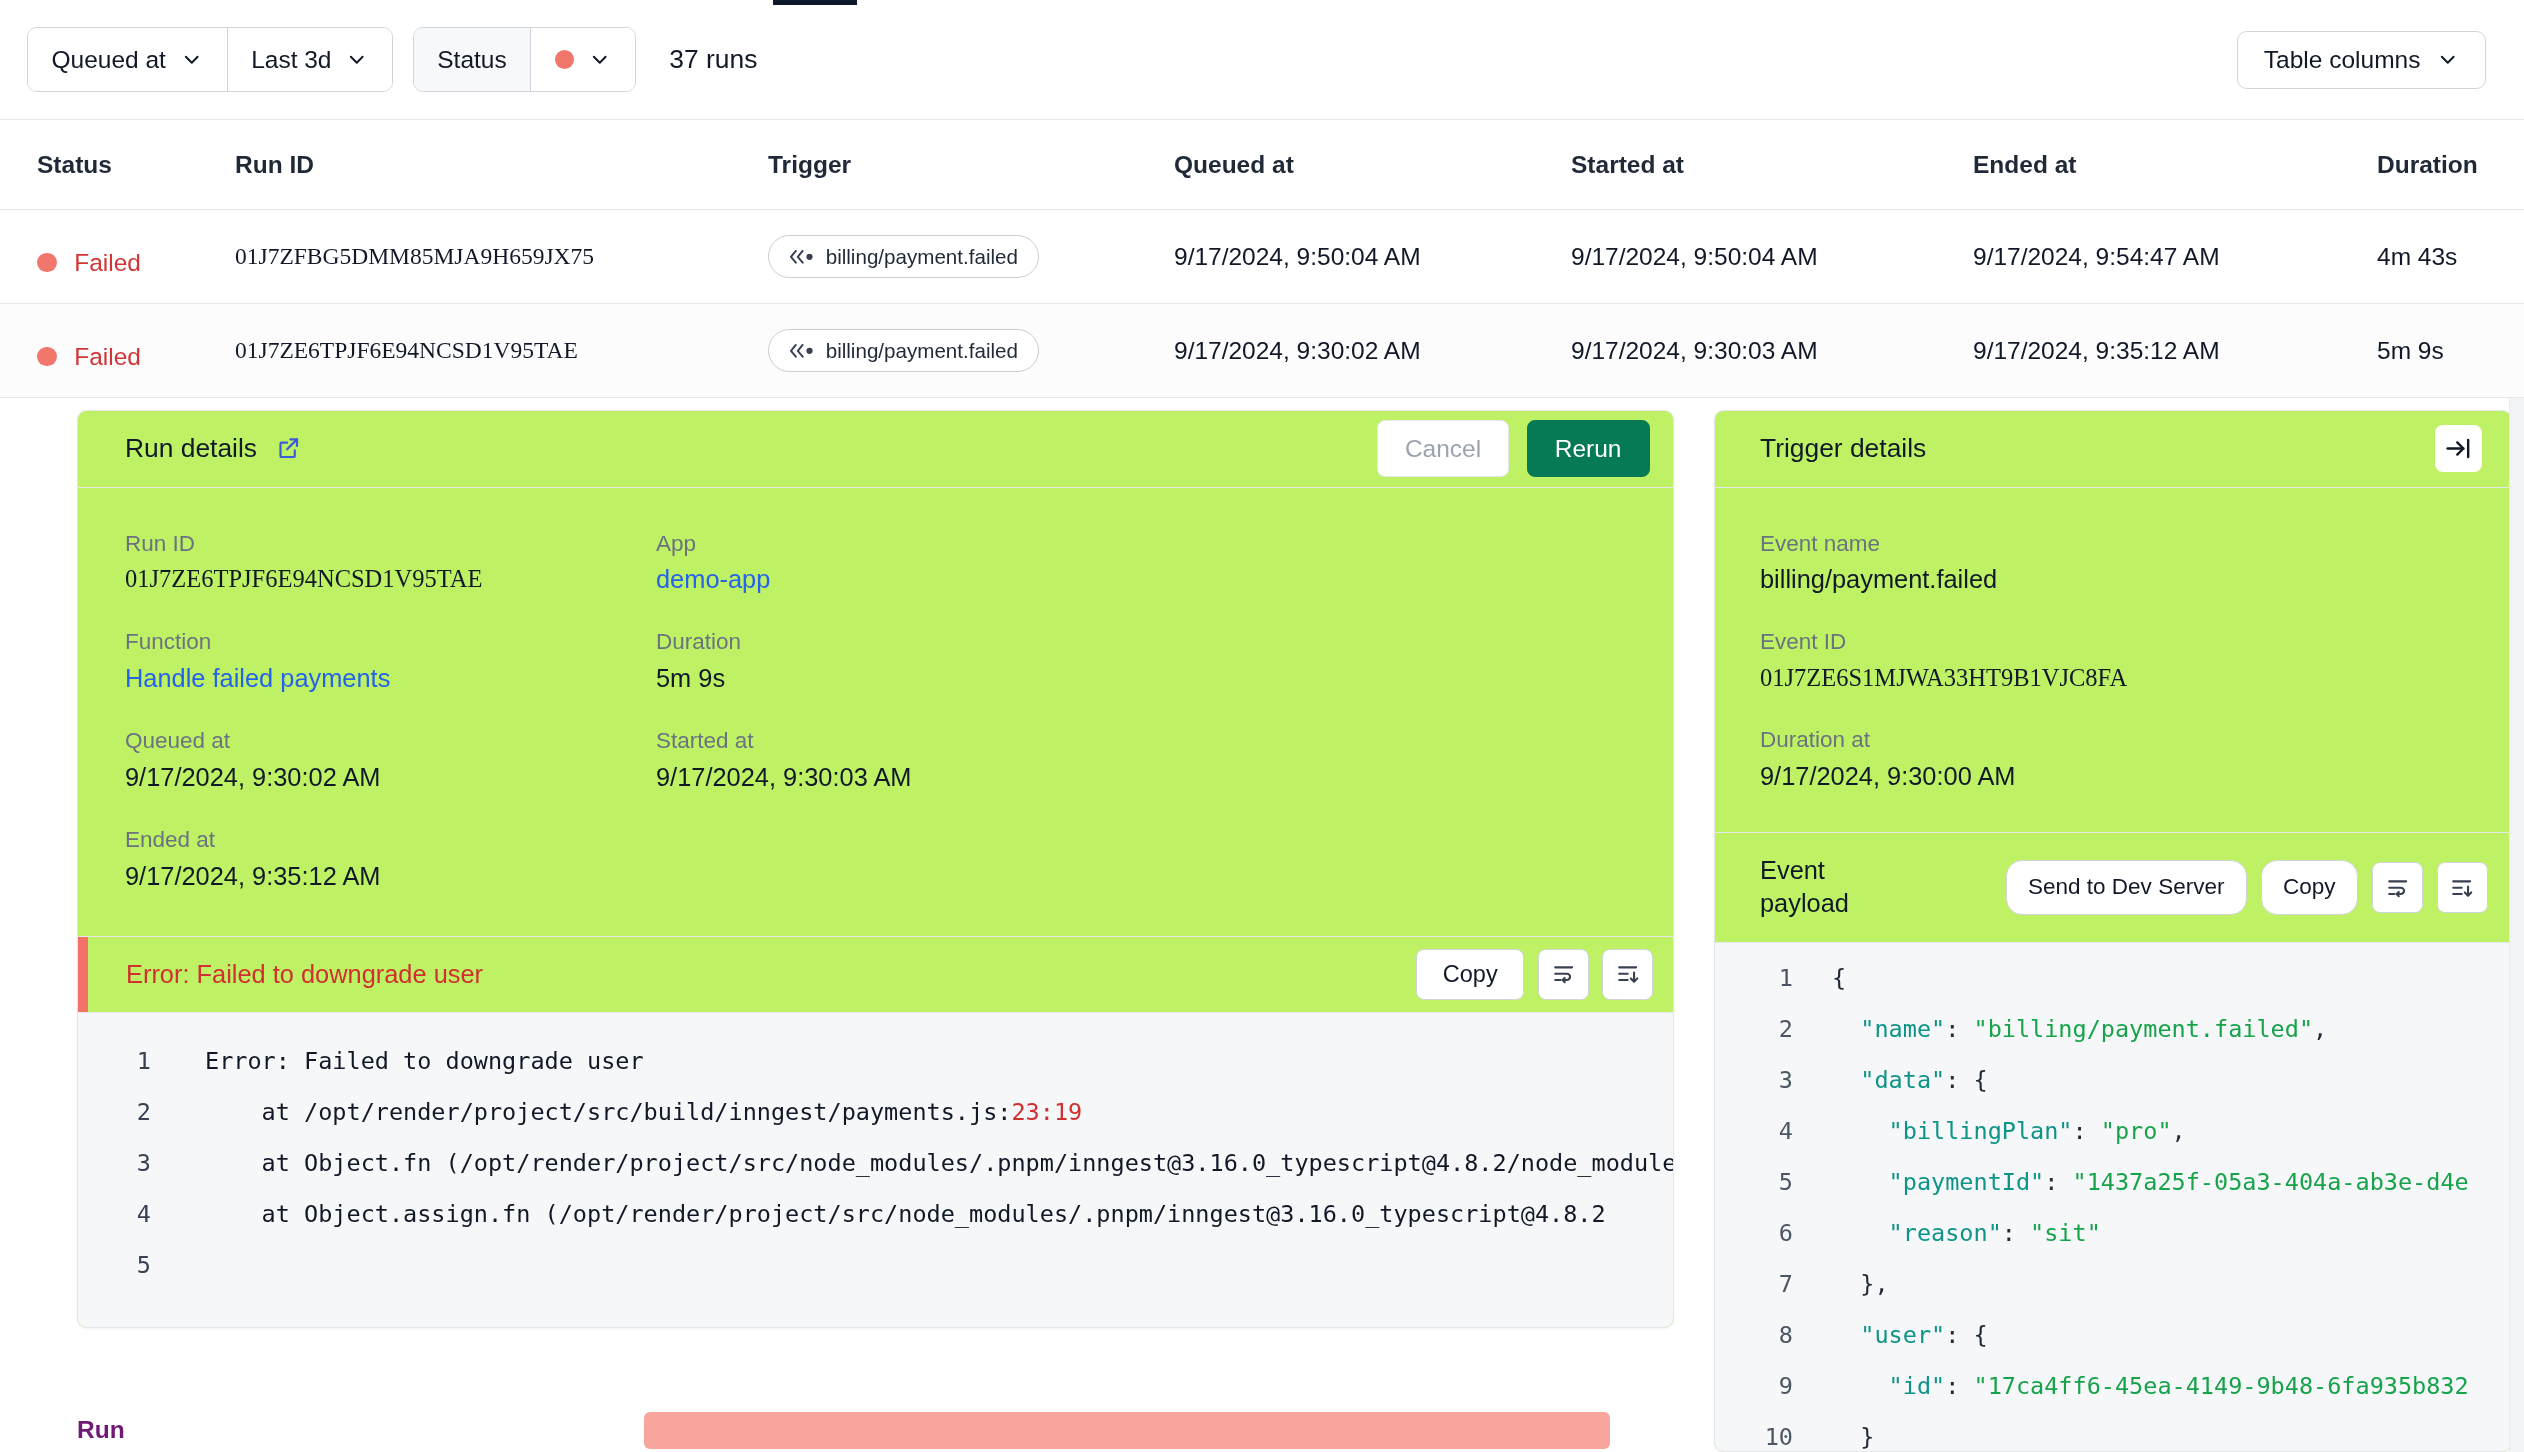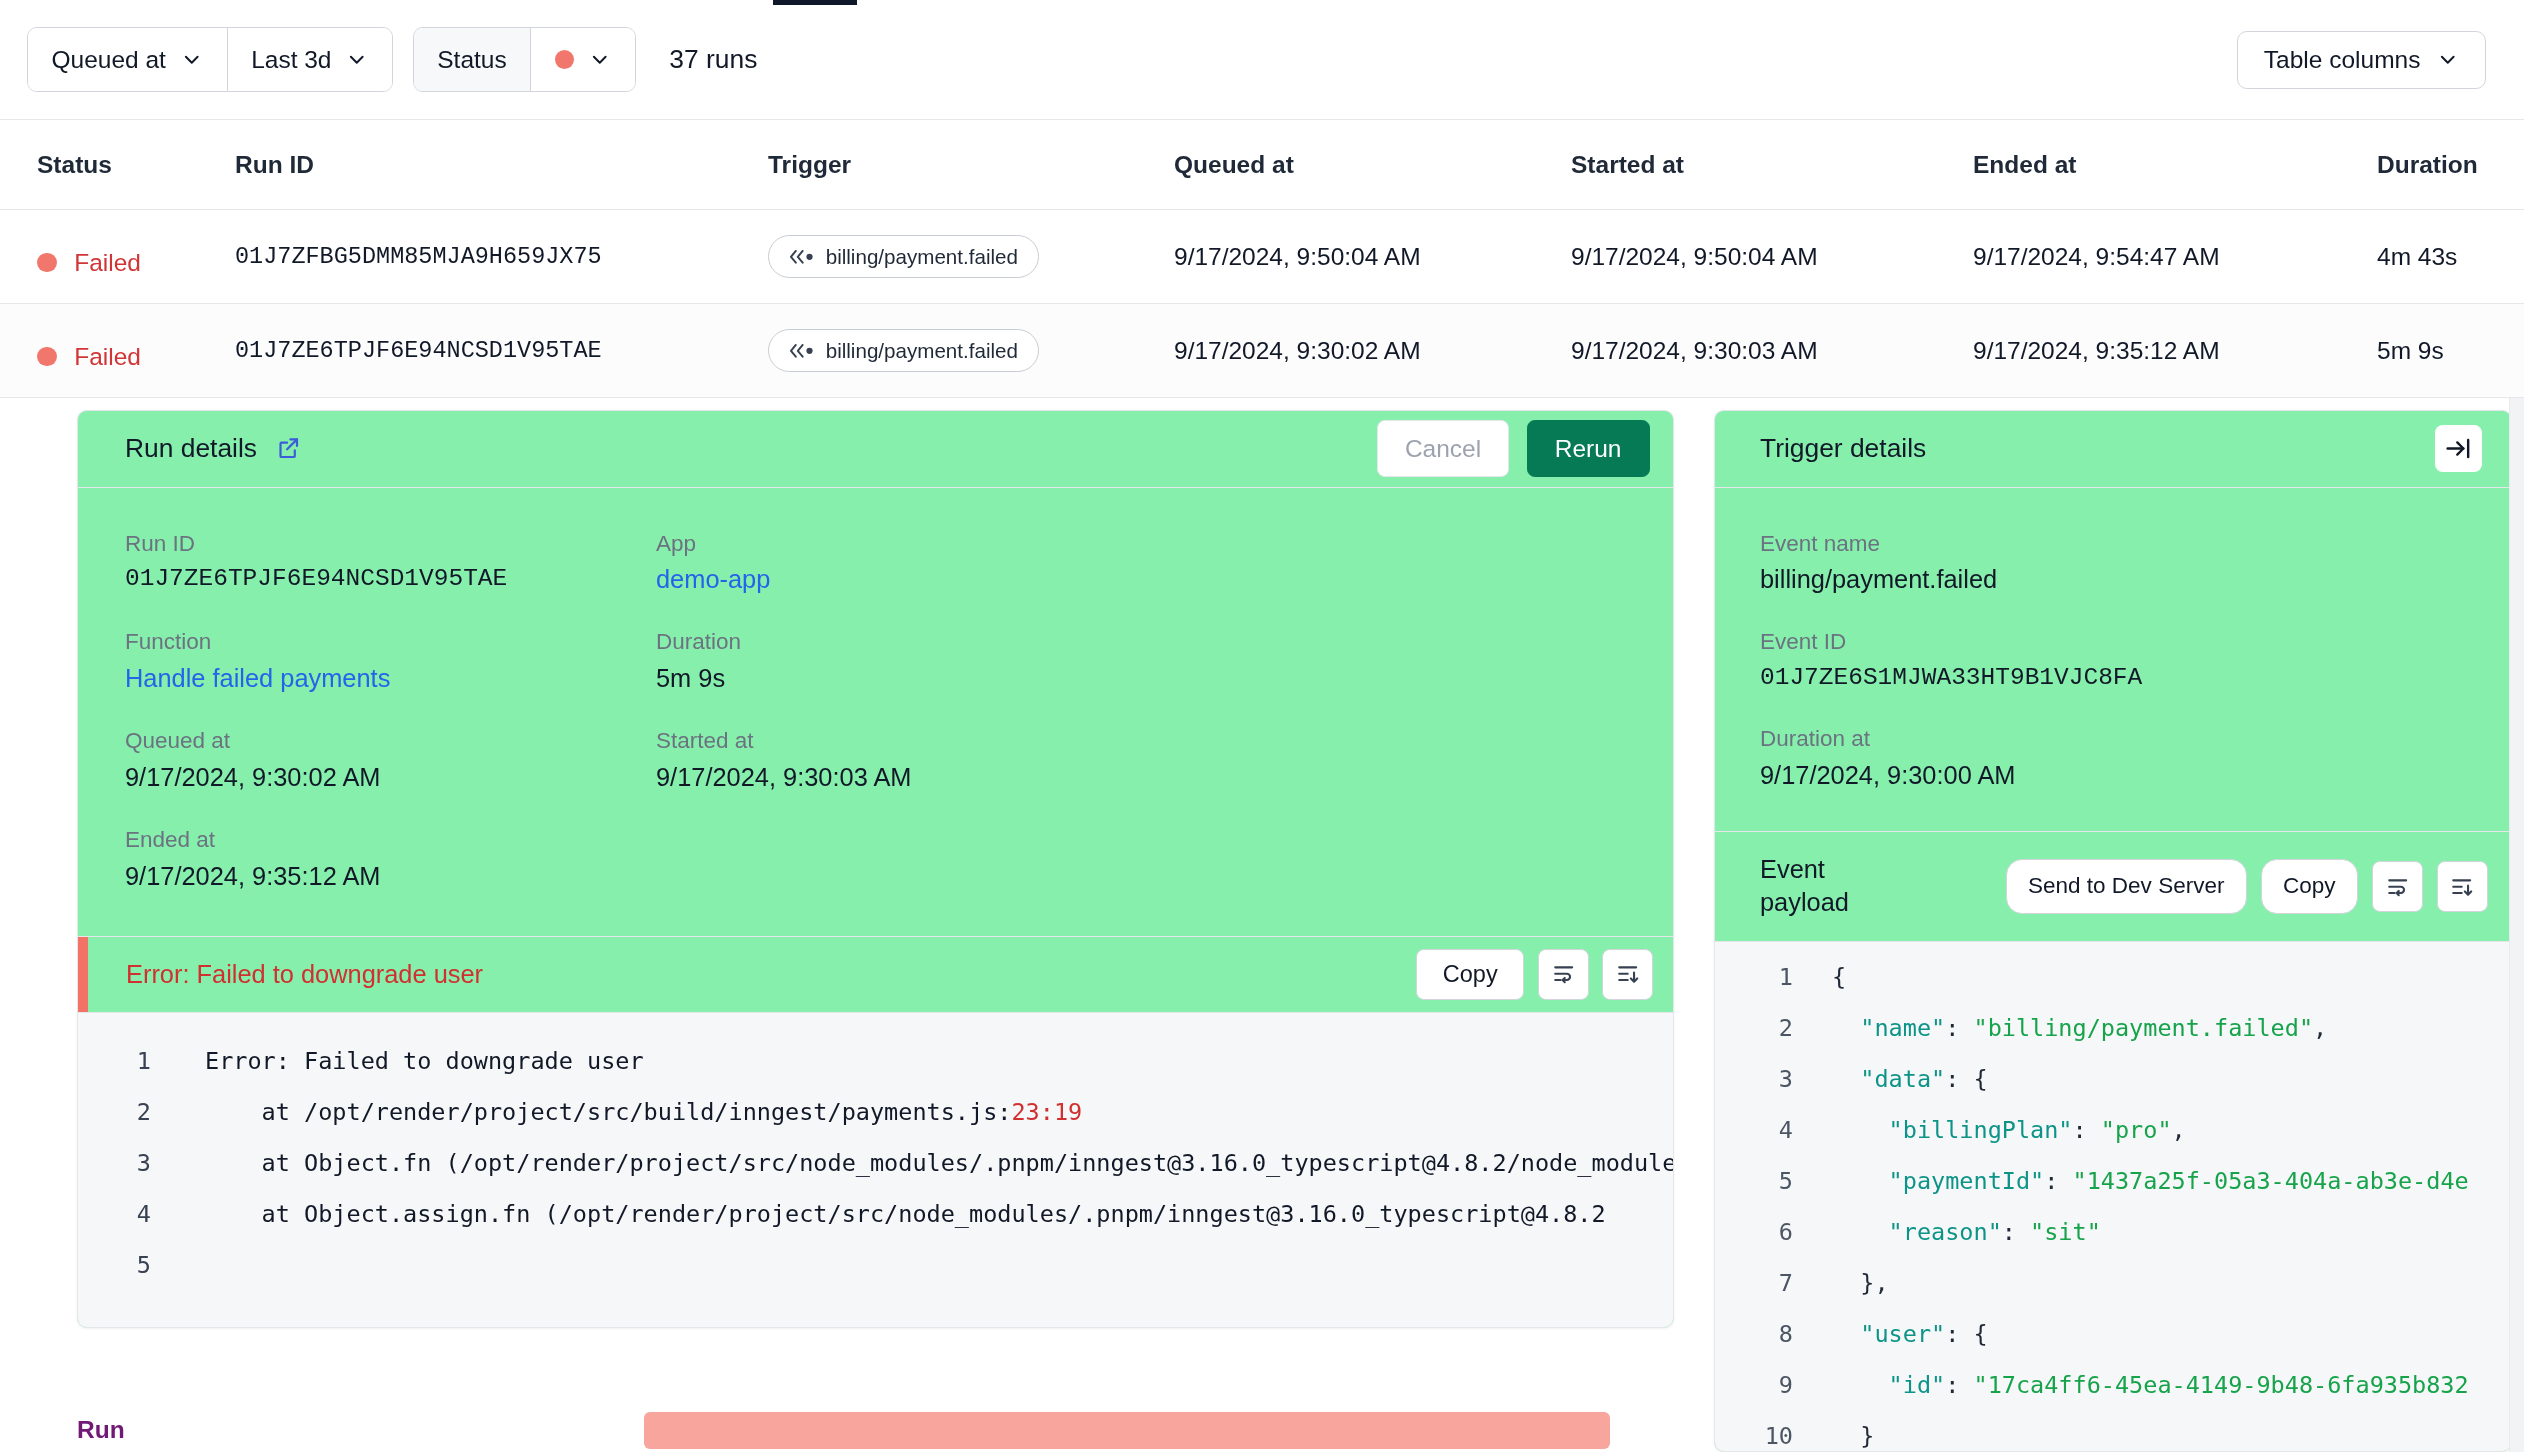--- a/index.html
+++ b/index.html
@@ -4,21 +4,21 @@
 <style>
   * { box-sizing: border-box; margin: 0; padding: 0; }
   html, body { width: 2525px; height: 1452px; }
   body {
     font-family: "Liberation Sans", sans-serif;
     background: #ffffff;
     color: #111827;
     overflow: hidden;
     position: relative;
   }
-  .mono { font-family: Liberation Mono, monospace; }
+  .mono { font-family: Liberation Serif, serif; }
   button { font-family: inherit; background: #fff; border: none; cursor: pointer; color: inherit; }
 
   
   .top-accent { position: absolute; left: 773px; top: 0; width: 84px; height: 4.9px; background: #0f172a; }
 
   
   .toolbar {
     height: 120px; display: flex; align-items: center;
     padding: 0 39px 0 27px; gap: 19.6px;
     border-bottom: 1px solid #e5e7eb;
@@ -63,21 +63,21 @@
   .pill svg { width: 25.4px; height: 17.6px; color: #374151; }
 
   
   .drawer {
     position: relative; height: 1054px; overflow: hidden;
     display: flex; gap: 40px; padding: 11.7px 0 0 77px; background: #fff;
   }
   .left-col { width: 1597px; flex: 0 0 auto; display: flex; flex-direction: column; }
   .right-col { width: 798px; flex: 0 0 auto; display: flex; flex-direction: column; }
   .card {
-    border: 1px solid #e4e6e9; border-radius: 9.8px; background: #86efac;
+    border: 1px solid #e4e6e9; border-radius: 9.8px; background: #bef264;
     box-shadow: 0 1px 2.9px rgba(0,0,0,.06); overflow: hidden;
     display: flex; flex-direction: column;
   }
   .run-card { height: 918px; }
   .trigger-card { flex: 1; min-height: 0; }
 
   .card-header {
     height: 76px; flex: 0 0 auto; display: flex; align-items: center;
     padding: 0 23.5px 0 47px;
   }

